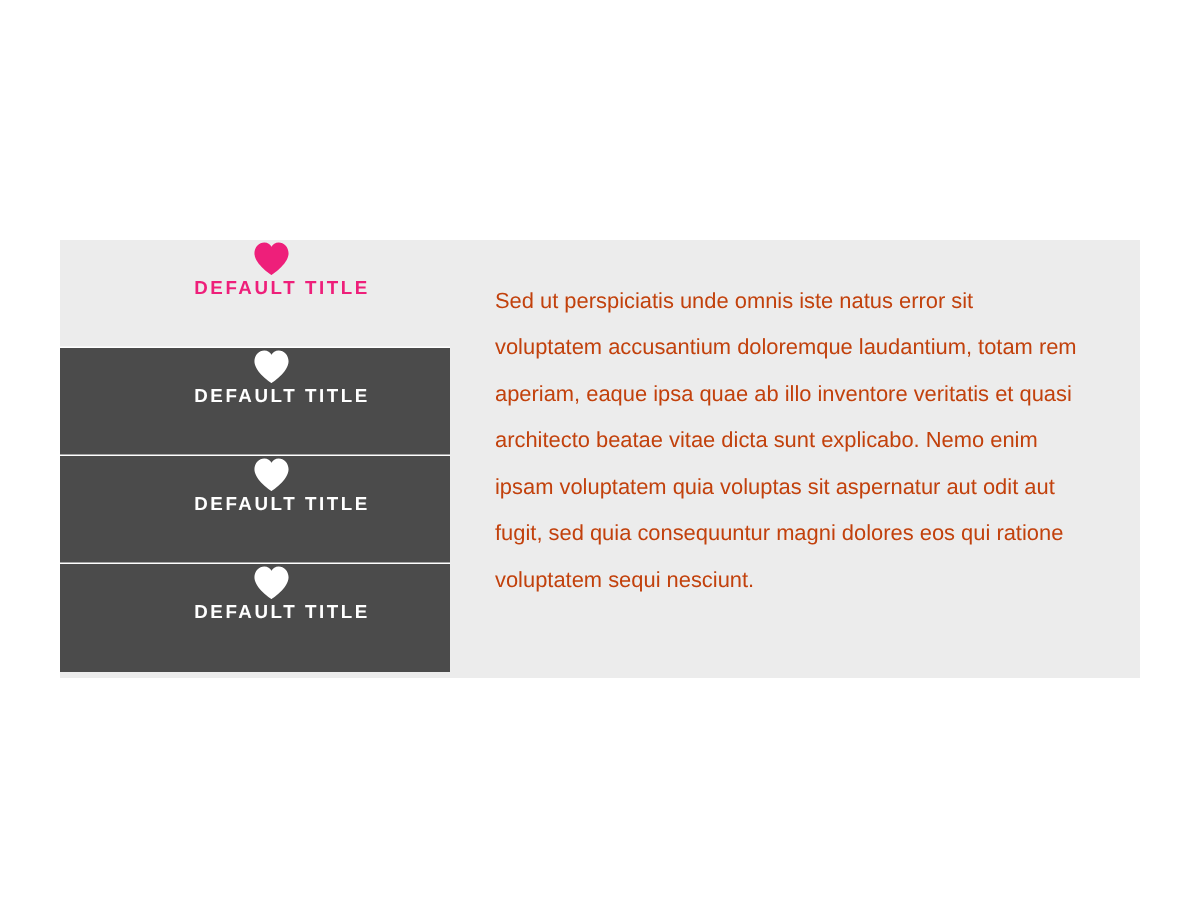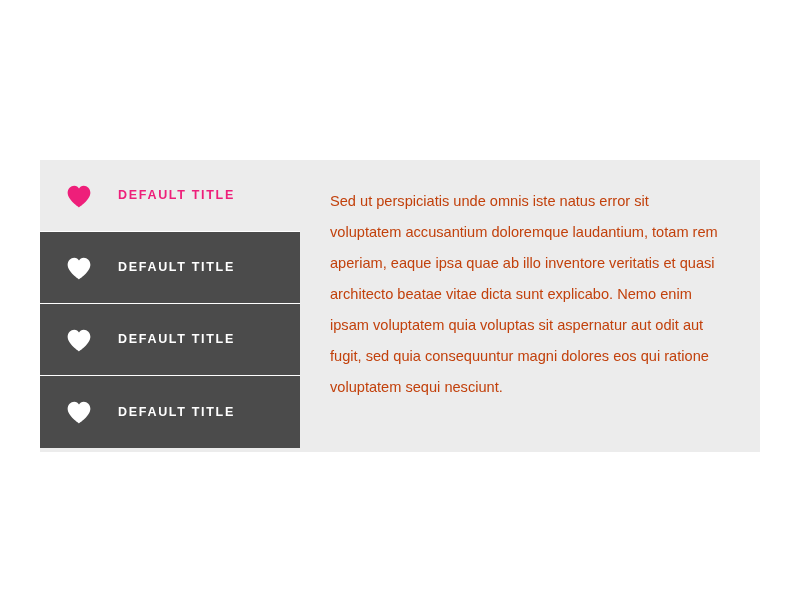--- a/index.html
+++ b/index.html
@@ -34,30 +34,29 @@
   .tabs {
     width: 260px;
     flex: 0 0 260px;
     display: flex;
     flex-direction: column;
   }
 
   .tab {
     height: 72px;
     display: flex;
-    flex-direction: row;
+    flex-direction: column;
     align-items: center;
     box-sizing: border-box;
-    padding-left: 26px;
+    padding-left: 36px;
     background: #4b4b4b;
     color: #ffffff;
     border-bottom: 1px solid #ffffff;
     cursor: pointer;
     user-select: none;
-    gap: 12px;
   }
 
   .tab:last-child {
     border-bottom: none;
   }
 
   .tab.active {
     background: #ececec;
     color: #ee1f7a;
   }

